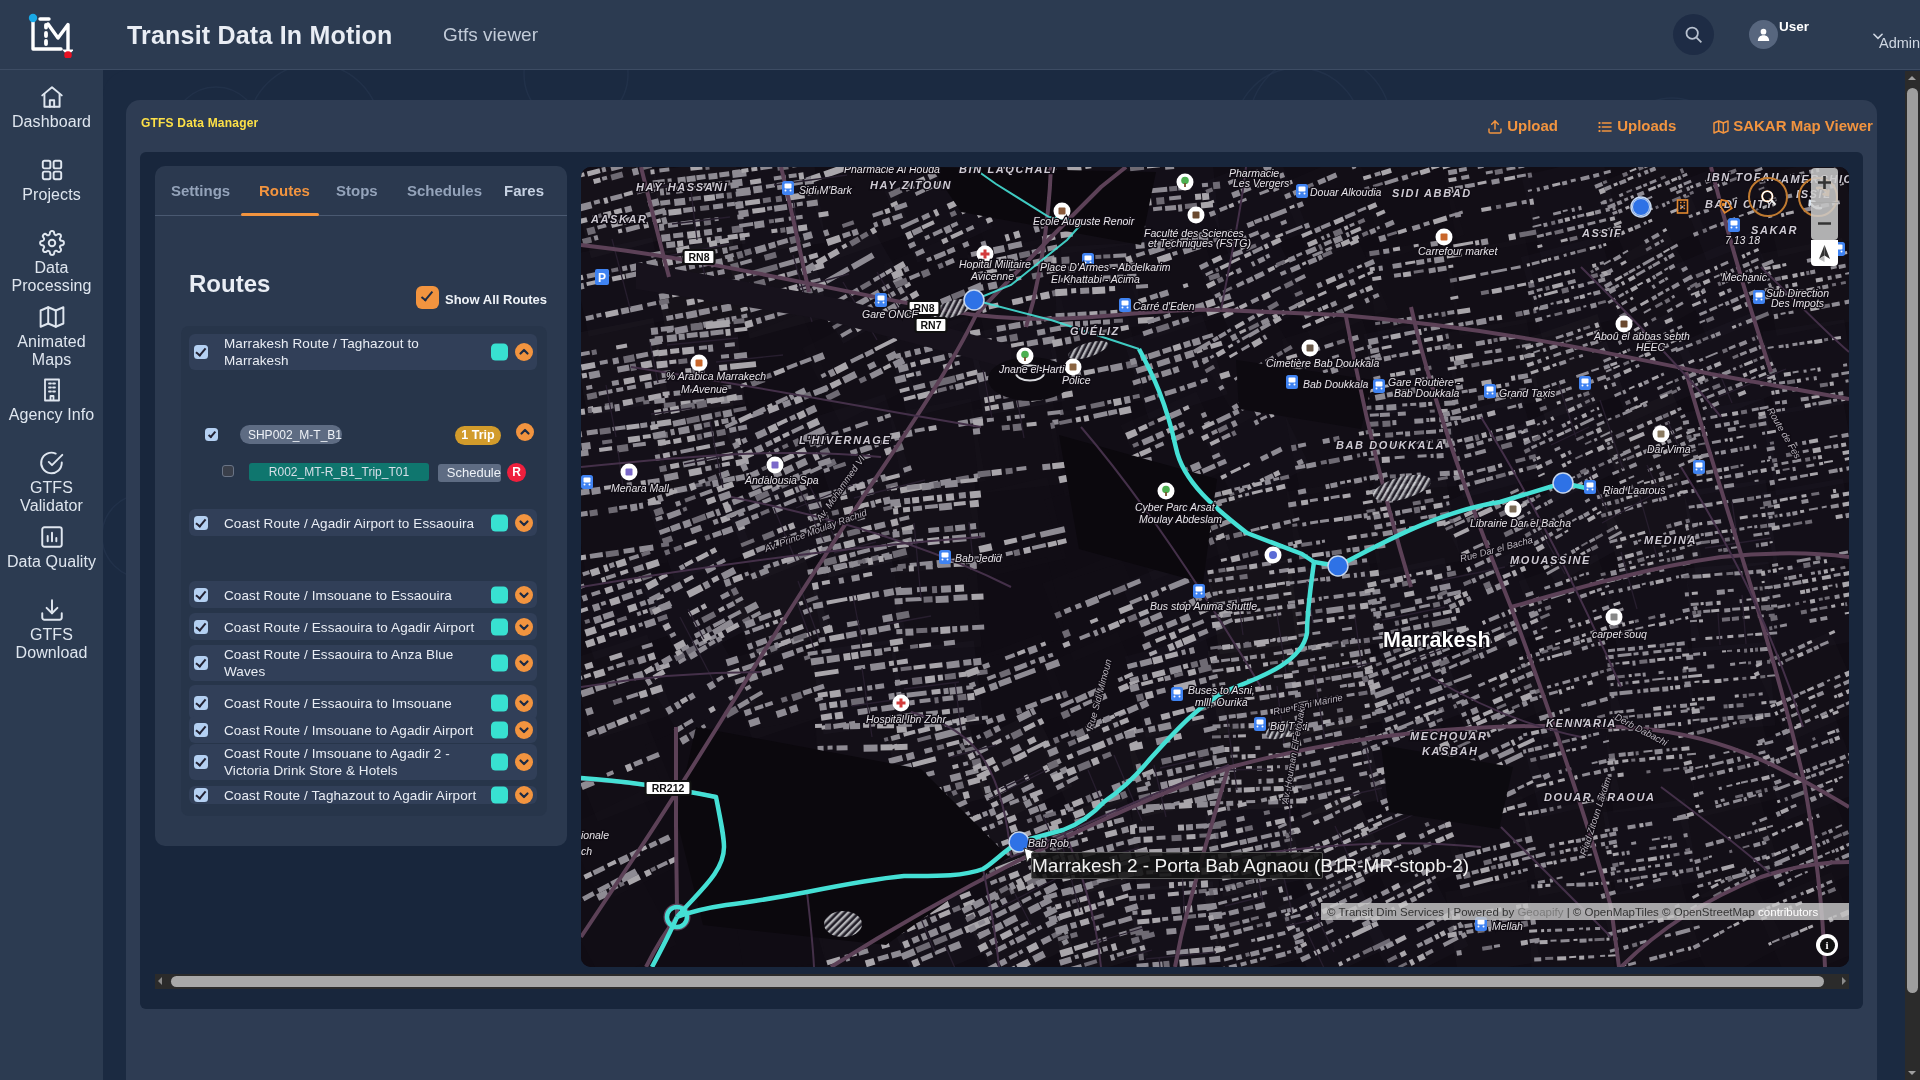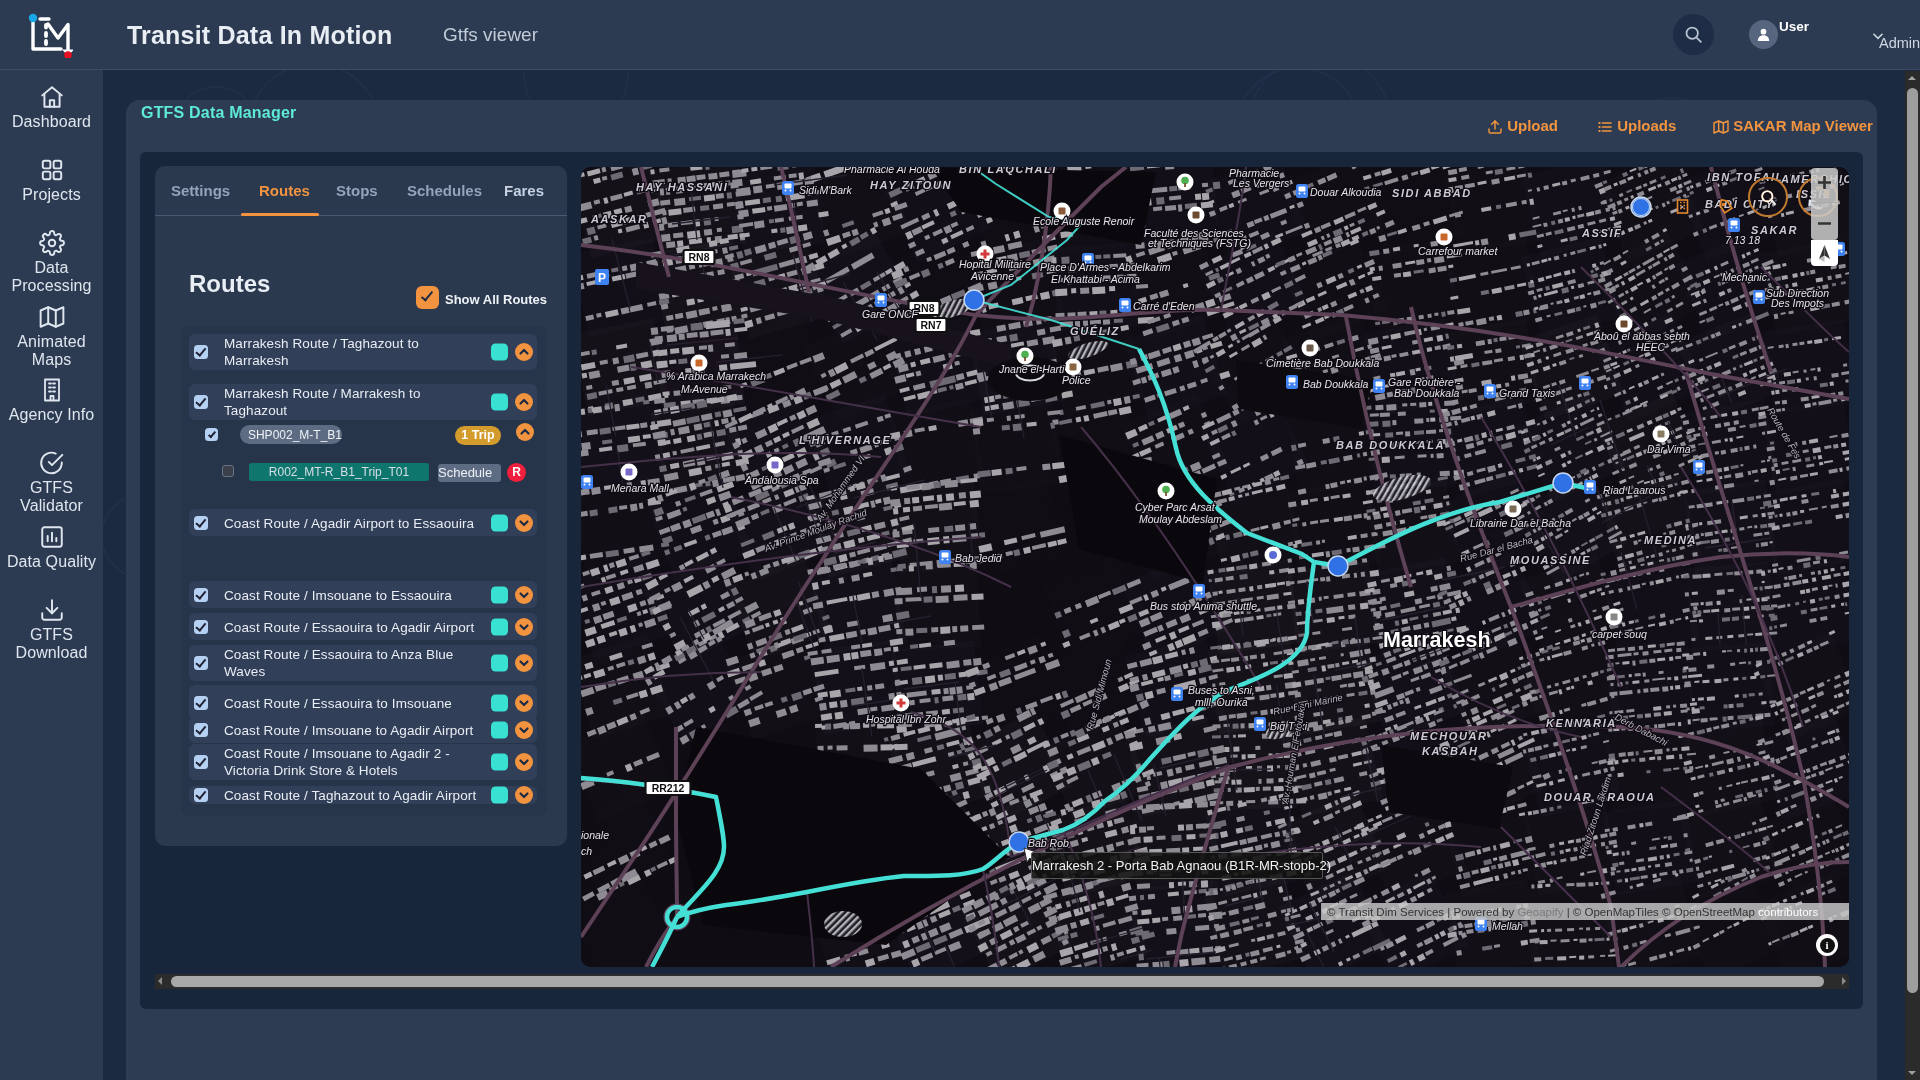--- a/index.html
+++ b/index.html
@@ -26,21 +26,21 @@
 .hsb{position:absolute;left:15px;top:822px;width:1694px;height:15px;background:#2b2b2b}
 .hsb .thumb{position:absolute;left:16px;top:2px;width:1653px;height:11px;background:#a8a8a8;border-radius:6px}
 .hsb .la{position:absolute;left:3px;top:3.2px;width:0;height:0;border:4.5px solid transparent;border-right-color:#8a8a8a;border-left-width:0}
 .hsb .ra{position:absolute;right:3px;top:3.2px;width:0;height:0;border:4.5px solid transparent;border-left-color:#8a8a8a;border-right-width:0}
 #vsb{position:absolute;right:0;top:71px;width:15px;height:1009px;background:#2b2b2b;z-index:40}
 #vsb .thumb{position:absolute;left:2px;top:17px;width:11px;height:905px;background:#9e9e9e;border-radius:6px}
 #vsb .ua{position:absolute;left:3px;top:5px;width:0;height:0;border:4.5px solid transparent;border-bottom-color:#9e9e9e;border-top-width:0}
 #vsb .da{position:absolute;left:3px;bottom:5px;width:0;height:0;border:4.5px solid transparent;border-top-color:#9e9e9e;border-bottom-width:0}
 .mapwrap{position:absolute;left:441px;top:15px;width:1268px;height:800px;border-radius:10px;overflow:hidden;background:#100c14}
 .ctl{position:absolute;z-index:5}
-.tooltip{position:absolute;left:450px;top:685px;width:292px;height:27px;background:rgba(18,18,18,0.88);border:1px solid #555;color:#f2f2f2;font-size:13px;line-height:25px;text-align:right;border-radius:2px;z-index:6;white-space:nowrap}
+.tooltip{position:absolute;left:450px;top:685px;width:292px;height:27px;background:rgba(18,18,18,0.88);border:1px solid #555;color:#f2f2f2;font-size:19px;line-height:25px;text-align:right;border-radius:2px;z-index:6;white-space:nowrap}
 </style></head>
 <body>
 <div id="content">
 <svg class="abs" style="left:0;top:0" width="1802" height="1010">
       <circle cx="583" cy="152" r="61" fill="none" stroke="#2a3a55" stroke-opacity="0.45" stroke-width="1.5"></circle>
       <circle cx="130" cy="541" r="50" fill="none" stroke="#2a3a55" stroke-opacity="0.45" stroke-width="1.5"></circle>
       <circle cx="104" cy="513" r="36" fill="none" stroke="#2a3a55" stroke-opacity="0.45" stroke-width="1.5"></circle>
       <circle cx="781" cy="71" r="39" fill="none" stroke="#2a3a55" stroke-opacity="0.45" stroke-width="1.5"></circle>
       <circle cx="764" cy="835" r="40" fill="none" stroke="#2a3a55" stroke-opacity="0.45" stroke-width="1.5"></circle>
       <circle cx="402" cy="634" r="73" fill="none" stroke="#2a3a55" stroke-opacity="0.45" stroke-width="1.5"></circle>
@@ -73,21 +73,21 @@
       <circle cx="646" cy="893" r="73" fill="none" stroke="#2a3a55" stroke-opacity="0.45" stroke-width="1.5"></circle>
       <circle cx="272" cy="178" r="44" fill="none" stroke="#2a3a55" stroke-opacity="0.45" stroke-width="1.5"></circle>
       <circle cx="420" cy="490" r="59" fill="none" stroke="#2a3a55" stroke-opacity="0.45" stroke-width="1.5"></circle>
       <circle cx="473" cy="4" r="52" fill="none" stroke="#2a3a55" stroke-opacity="0.45" stroke-width="1.5"></circle>
       <circle cx="665" cy="572" r="73" fill="none" stroke="#2a3a55" stroke-opacity="0.45" stroke-width="1.5"></circle>
       <circle cx="1243" cy="521" r="60" fill="none" stroke="#2a3a55" stroke-opacity="0.45" stroke-width="1.5"></circle>
       <circle cx="1217" cy="55" r="71" fill="none" stroke="#2a3a55" stroke-opacity="0.45" stroke-width="1.5"></circle>
       <circle cx="1404" cy="883" r="67" fill="none" stroke="#2a3a55" stroke-opacity="0.45" stroke-width="1.5"></circle>
     </svg>
 <div id="card">
-  <div class="abs" style="left:15px;top:4px;font-size:16px;font-weight:bold;color:#5eead4;letter-spacing:0.2px">GTFS Data Manager</div>
+  <div class="abs" style="left:15px;top:16px;font-size:12px;font-weight:bold;color:#fde047;letter-spacing:0.2px">GTFS Data Manager</div>
   <div class="obtn" style="left:1361px"><svg width="16" height="16" viewBox="0 0 24 24" fill="none" stroke="#f2943f" stroke-width="2.2" stroke-linecap="round" stroke-linejoin="round" style="vertical-align:-2px">
           <path d="M21 15v4a2 2 0 0 1-2 2H5a2 2 0 0 1-2-2v-4"></path>
           <path d="M7 8l5-5 5 5"></path>
           <path d="M12 3v12"></path>
         </svg> <span style="vertical-align:2px">Upload</span></div>
   <div class="obtn" style="left:1471px"><svg width="16" height="16" viewBox="0 0 24 24" fill="none" stroke="#f2943f" stroke-width="2.4" stroke-linecap="round" style="vertical-align:-2px">
           <path d="M8 6h13M8 12h13M8 18h13"></path>
           <path d="M3.5 6h.5M3.5 12h.5M3.5 18h.5" stroke-width="3"></path>
         </svg> <span style="vertical-align:2px">Uploads</span></div>
   <div class="obtn" style="left:1587px"><svg width="16" height="16" viewBox="0 0 24 24" fill="none" stroke="#f2943f" stroke-width="2.2" stroke-linejoin="round" style="vertical-align:-2px">
@@ -106,30 +106,20 @@
       <div class="tabbar" style="left:86px;width:78px"></div>
       <div class="abs" style="left:34px;top:104px;font-size:24px;font-weight:bold;color:#e9edf4">Routes</div>
       <div class="abs" style="left:261px;top:120px;width:23px;height:23px;border-radius:6px;background:#f2943f">
         <span style="position:absolute;left:8px;top:3px;width:6px;height:12px;border:solid #1d2b44;border-width:0 2.6px 2.6px 0;transform:rotate(40deg)"></span>
       </div>
       <div class="abs" style="left:290px;top:126px;font-size:13px;font-weight:bold;color:#eef2f7">Show All Routes</div>
       <div class="abs" style="left:26px;top:160px;width:366px;height:490px;background:#27354a;border-radius:8px">
         <div class="row" style="top:8px;height:36px">
               <span class="cb"></span>
               <div class="rtxt">Marrakesh Route / Taghazout to<br>Marrakesh</div>
-              <span class="teal"></span>
-              <span class="chev">
-                <svg width="12" height="12" viewBox="0 0 12 12">
-                  <path d="M2.5 7.5 6 4l3.5 3.5" fill="none" stroke="#1d2b44" stroke-width="2.2" stroke-linecap="round" stroke-linejoin="round"></path>
-                </svg>
-              </span>
-            </div>
-            <div class="row" style="top:58px;height:36px">
-              <span class="cb"></span>
-              <div class="rtxt">Marrakesh Route / Marrakesh to<br>Taghazout</div>
               <span class="teal"></span>
               <span class="chev">
                 <svg width="12" height="12" viewBox="0 0 12 12">
                   <path d="M2.5 7.5 6 4l3.5 3.5" fill="none" stroke="#1d2b44" stroke-width="2.2" stroke-linecap="round" stroke-linejoin="round"></path>
                 </svg>
               </span>
             </div>
             <div class="row" style="top:183px;height:27px">
               <span class="cb"></span>
               <div class="rtxt">Coast Route / Agadir Airport to Essaouira</div>
@@ -215,21 +205,21 @@
             </div>
             <div class="abs" style="left:59px;top:99px;width:102px;height:19px;line-height:19px;text-align:right;background:#5e6c83;border-radius:10px;color:#eef2f7;font-size:12px;line-height:20px">SHP002_M-T_B1</div>
             <div class="abs" style="left:274px;top:100px;width:46px;height:19px;background:#d29b2b;border-radius:10px;color:#fff;font-size:12.5px;font-weight:bold;line-height:19px;text-align:center">1 Trip</div>
             <div class="abs" style="left:335px;top:97px;width:18px;height:18px;border-radius:50%;background:#f2943f">
               <svg width="12" height="12" style="position:absolute;left:3px;top:3px" viewBox="0 0 12 12">
                 <path d="M2.5 7.5 6 4l3.5 3.5" fill="none" stroke="#1d2b44" stroke-width="2.2" stroke-linecap="round" stroke-linejoin="round"></path>
               </svg>
             </div>
             <div class="abs" style="left:41px;top:139px;width:12px;height:12px;border-radius:3px;background:#3a3f4a;border:1.5px solid #6a7486"></div>
             <div class="abs" style="left:68px;top:137px;width:180px;height:18px;background:#0f766e;border-radius:3px;color:#d8dfe9;font-size:12px;line-height:18px;text-align:center">R002_MT-R_B1_Trip_T01</div>
-            <div class="abs" style="left:257px;top:138px;width:63px;height:18px;background:#5e6c83;border-radius:3px;color:#eef2f7;font-size:13px;line-height:18px;text-align:left">Schedule</div>
+            <div class="abs" style="left:257px;top:138px;width:63px;height:18px;background:#5e6c83;border-radius:3px;color:#eef2f7;font-size:13px;line-height:18px;text-align:right">Schedule</div>
             <div class="abs" style="left:326px;top:137px;width:19px;height:19px;border-radius:50%;background:#ef1f3d;color:#fff;font-size:12px;font-weight:bold;line-height:19px;text-align:center">R</div>
       </div>
     </div>
     <div class="mapwrap"><svg width="1268" height="800" viewBox="0 0 1268 800">
             <rect width="1268" height="800" fill="#100c14"></rect>
             <g>
               <g transform="rotate(-14.8 40 40)">
                 <rect x="-2" y="-2" width="83" height="84" fill="#8c8991" opacity="0.042"></rect>
                 <path d="M31 -3h4v5h-4zM40 -3h12v6h-12zM72 -3h6v7h-6zM-5 6h5v5h-5zM29 6h5v4h-5zM60 6h6v7h-6zM-1 27h13v7h-13zM15 27h6v4h-6zM32 27h12v5h-12zM59 27h12v5h-12zM73 27h9v7h-9zM43 41h7v6h-7zM67 41h11v7h-11zM12 52h9v4h-9zM62 52h20v5h-20zM6 61h4v5h-4zM39 61h14v5h-14zM76 61h5v7h-5z" fill="#8e8b93"></path>
                 <path d="M2 -3h11v4h-11zM16 -3h13v5h-13zM20 6h7v5h-7zM25 27h4v6h-4zM46 27h9v4h-9zM-4 41h8v5h-8zM21 41h8v7h-8zM32 41h8v5h-8zM26 52h11v6h-11zM39 52h11v6h-11zM54 52h4v5h-4zM31 61h4v4h-4zM57 61h5v6h-5zM67 61h8v4h-8z" fill="#a9a6ab"></path>

